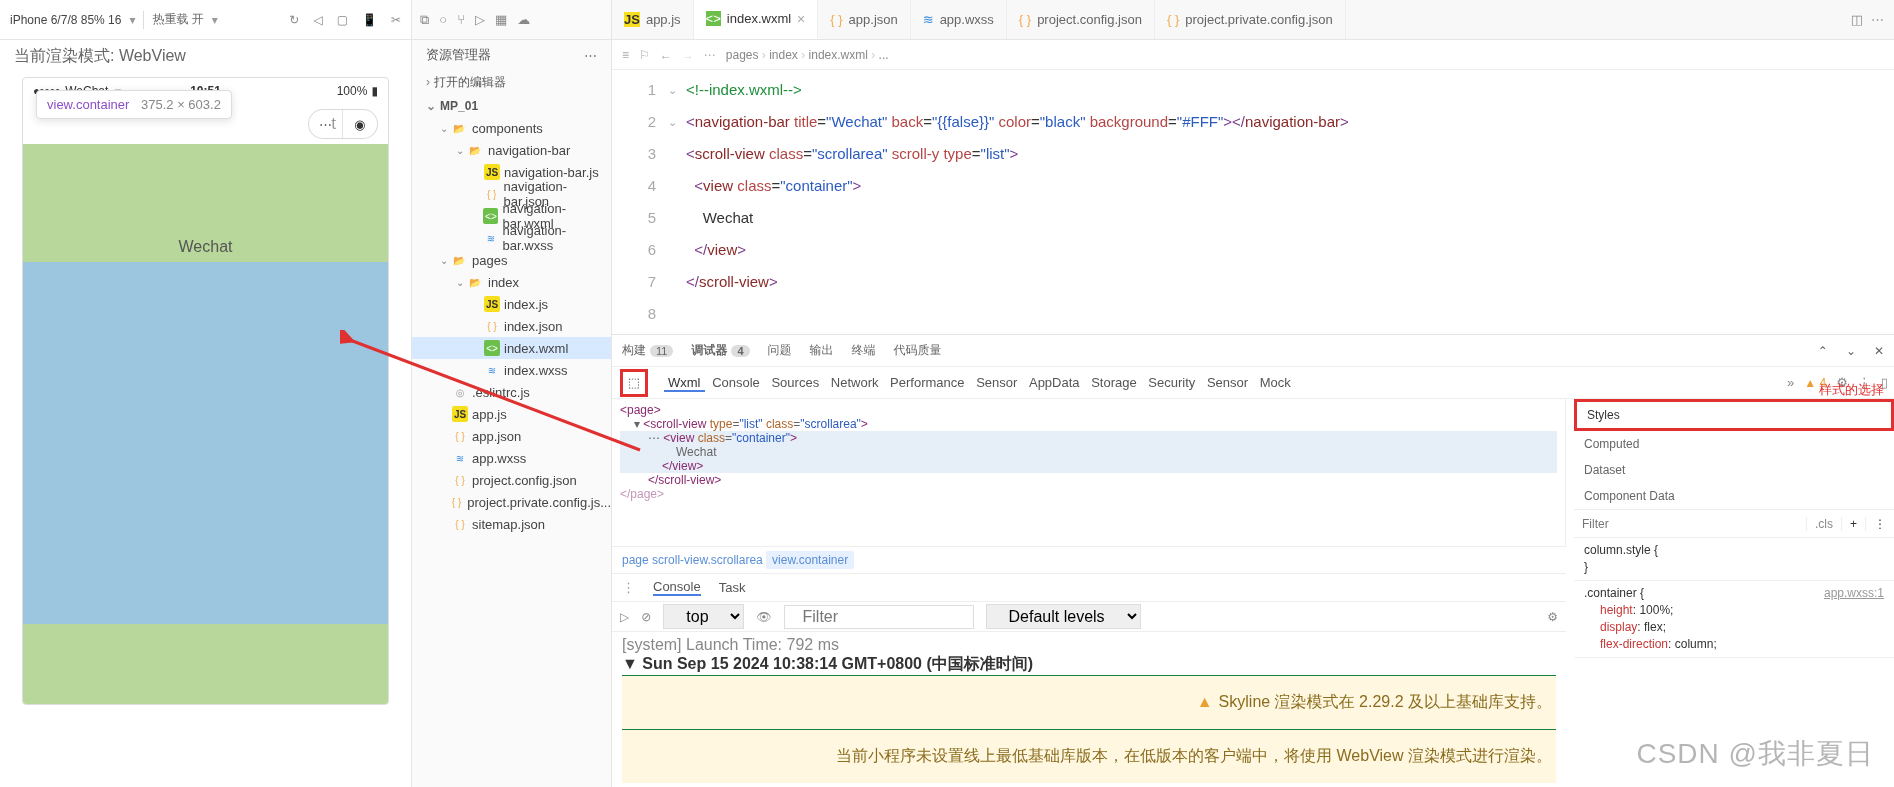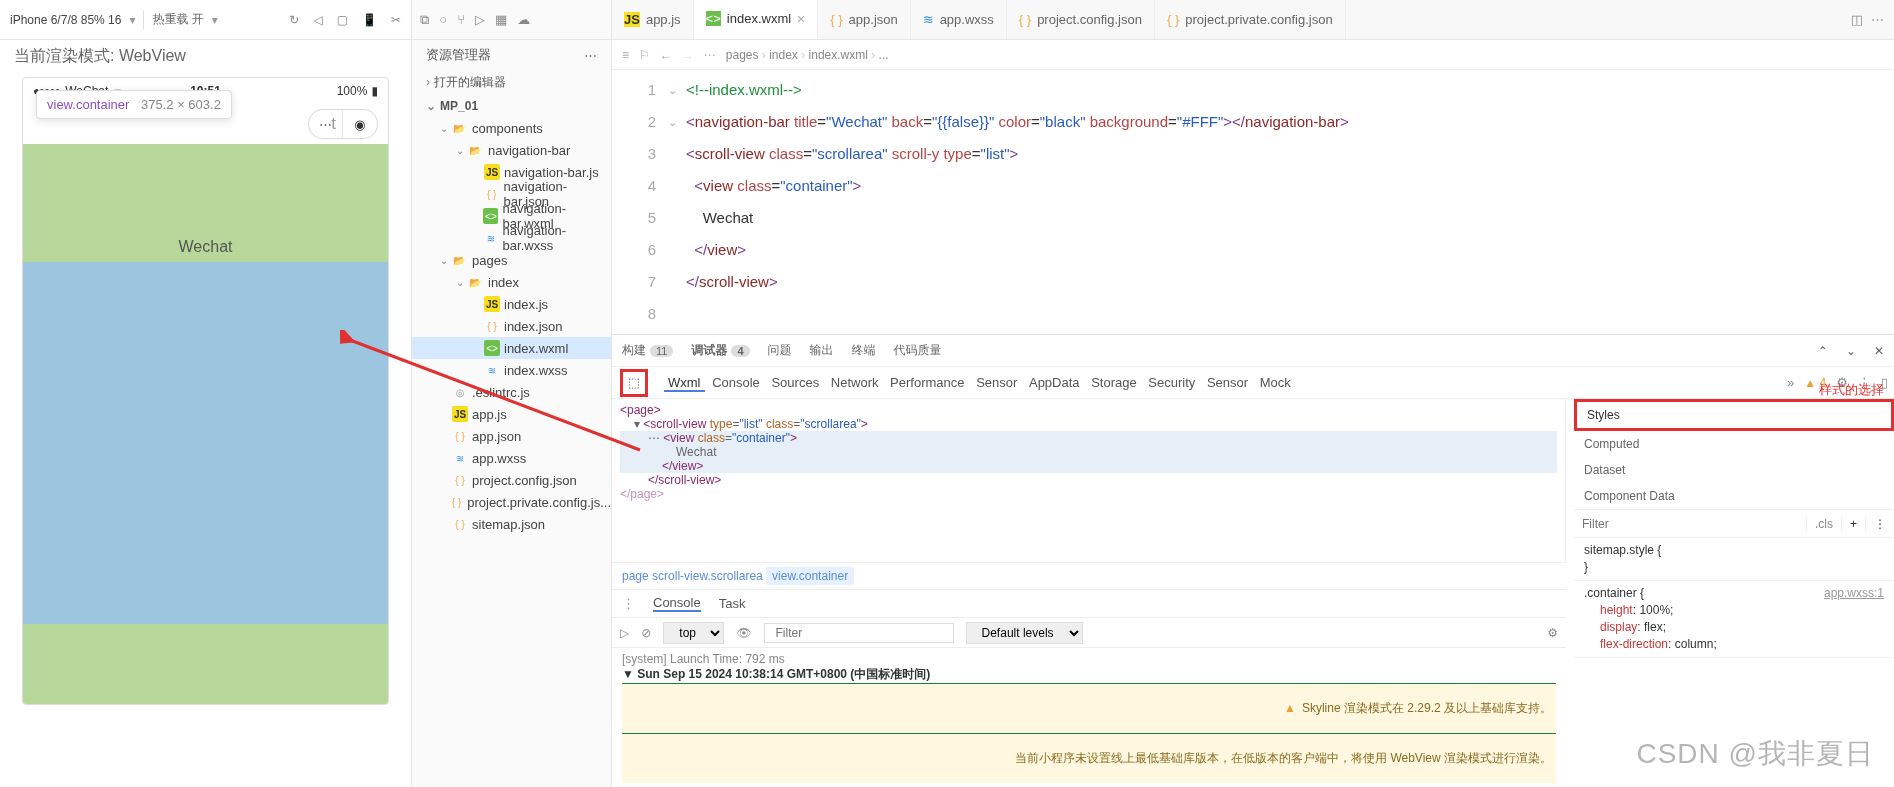--- a/index.html
+++ b/index.html
@@ -111,22 +111,22 @@
 .css-sel { color: #333; }
 .css-prop { color: #c73838; padding-left: 16px; }
 .css-val { color: #333; }
 .css-src { float: right; color: #999; text-decoration: underline; cursor: pointer; }
 
 .console-wrap { border-top: 1px solid #eee; display: flex; flex-direction: column; }
 .console-tabs { height: 28px; display: flex; align-items: center; padding: 0 10px; gap: 18px; font-size: 13px; color: #555; border-bottom: 1px solid #eee; }
 .console-tabs .ct.active { border-bottom: 2px solid #4a7ee0; }
 .console-tabs .ico { color: #999; cursor: pointer; }
 .console-toolbar { height: 30px; display: flex; align-items: center; padding: 0 8px; gap: 12px; border-bottom: 1px solid #eee; color: #888; font-size: 12px; }
-.console-toolbar select, .console-toolbar input { border: 1px solid #ddd; padding: 2px 11px; font-size: 12px; }
-.console-body { font-family: Consolas, monospace; font-size: 12px; padding: 4px 10px; overflow: auto; flex: 1; }
+.console-toolbar select, .console-toolbar input { border: 1px solid #ddd; padding: 2px 18px; font-size: 16px; }
+.console-body { font-family: Consolas, monospace; font-size: 16px; padding: 4px 10px; overflow: auto; flex: 1; }
 .console-body .sys { color: #888; }
 .console-body .bold { font-weight: bold; color: #333; }
 .console-body .warn-line { background: #fff7e0; color: #8a6d1f; padding: 16px 4px; border-top: 1px solid #15803d; text-align: right; }
 .console-body .warn-ic { color: #e8a030; margin-right: 6px; }
 
 
 .arrow { position: absolute; pointer-events: none; z-index: 20; }
 .watermark { position: absolute; right: 20px; bottom: 14px; font-size: 28px; color: rgba(120,120,120,0.55); font-weight: 400; letter-spacing: 1px; pointer-events: none; }
 </style>
 </head>
@@ -443,21 +443,21 @@
             <span class="st">Dataset</span>
             <span class="st">Component Data</span>
           </div>
         <div class="filter-row">
           <input placeholder="Filter" style="">
           <span class="cls">.cls</span>
           <span class="plus">+</span>
           <span class="plus">⋮</span>
         </div>
         <div class="css-block">
-          <div class="css-sel">sitemap.style {</div>
+          <div class="css-sel">column.style {</div>
           <div>}</div>
         </div>
         <div class="css-block">
           <span class="css-src">app.wxss:1</span>
           <div class="css-sel">.container {</div>
           <div id="cssrules">
               <div><span class="css-prop">height</span>: <span class="css-val">100%;</span></div>
               <div><span class="css-prop">display</span>: <span class="css-val">flex;</span></div>
               <div><span class="css-prop">flex-direction</span>: <span class="css-val">column;</span></div>
             </div>

